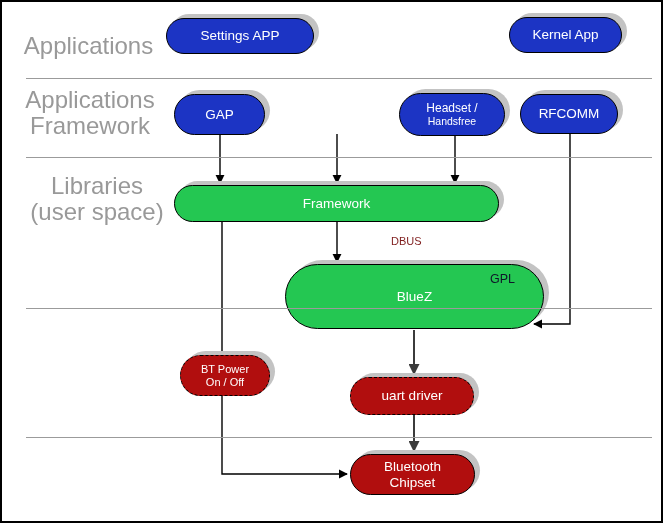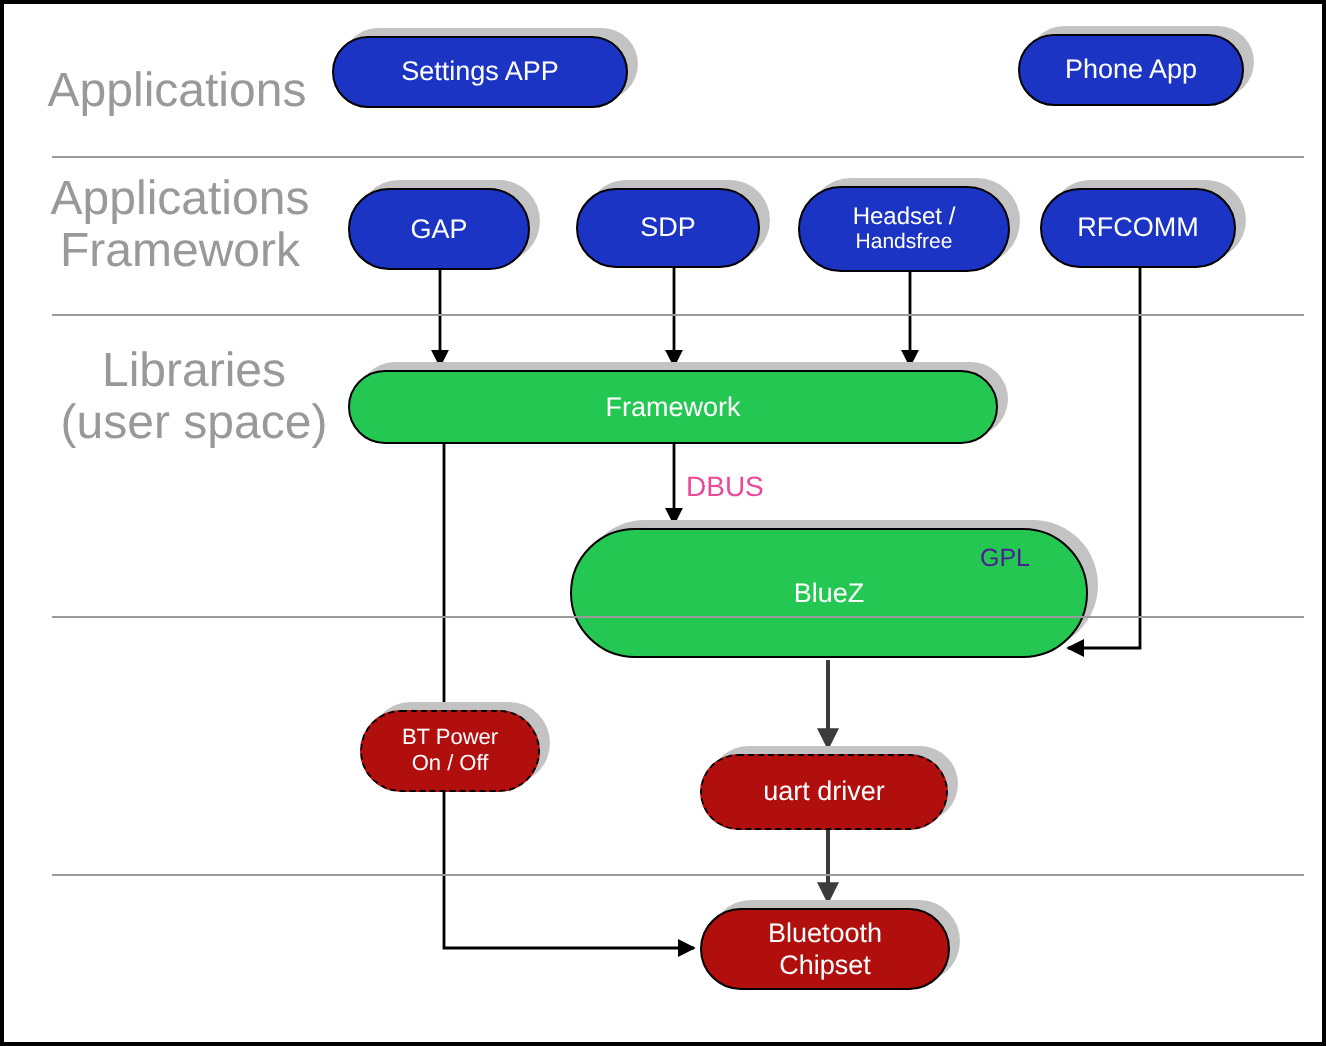--- a/index.html
+++ b/index.html
@@ -8,22 +8,22 @@
   .divider{position:absolute;left:24px;width:626px;height:1px;background:var(--divider);z-index:4;}
   .layer-label{position:absolute;color:var(--label);font-size:24px;line-height:26px;text-align:center;white-space:pre-line;z-index:1;}
   .pill{position:absolute;display:flex;flex-direction:column;align-items:center;justify-content:center;
         text-align:center;color:#fff;border:1.5px solid #000;border-radius:999px;
         box-shadow:5px -4px 0 var(--shadow);font-size:13.5px;line-height:1.18;
         z-index:3;box-sizing:border-box;white-space:pre-line;}
   .blue{background:var(--blue);}
   .green{background:var(--green);}
   .red{background:var(--red);}
   .dashed{border-style:dashed;}
-  .badge{position:absolute;right:28px;top:7px;color:#4c1d95;font-size:12.5px;}
-  .edge-label{position:absolute;color:#ec4899;font-size:14px;z-index:5;}
+  .badge{position:absolute;right:28px;top:7px;color:#0f172a;font-size:12.5px;}
+  .edge-label{position:absolute;color:#7f1d1d;font-size:11px;z-index:5;margin-left:48px;}
   .sublabel{font-size:10.5px;line-height:1.1;}
   .headset-main{font-size:12px;line-height:1.15;}
   .small-text{font-size:11px;}
 </style>
 </head>
 <body>
 
 <div class="canvas">
 
   <svg class="connectors" viewBox="0 0 663 523" xmlns="http://www.w3.org/2000/svg">
@@ -61,28 +61,25 @@
   <div class="layer-label" style="left:14px;top:31px;width:145px">Applications</div>
   <div class="layer-label" style="left:8px;top:85px;width:160px">Applications
 Framework</div>
   <div class="layer-label" style="left:14px;top:171px;width:162px">Libraries
 (user space)</div>
 
   <div class="pill blue" style="left:164px;top:16px;width:148px;height:36px">
     <span>Settings APP</span>
   </div>
   <div class="pill blue" style="left:507px;top:15px;width:113px;height:36px">
-    <span>Phone App</span>
+    <span>Kernel App</span>
   </div>
 
   <div class="pill blue" style="left:172px;top:92px;width:91px;height:41px">
     <span>GAP</span>
-  </div>
-  <div class="pill blue" style="left:286px;top:92px;width:92px;height:40px">
-    <span>SDP</span>
   </div>
   <div class="pill blue" style="left:397px;top:91px;width:106px;height:43px">
     <span class="headset-main">Headset /</span>
     <span class="sublabel">Handsfree</span>
   </div>
   <div class="pill blue" style="left:518px;top:92px;width:98px;height:40px">
     <span>RFCOMM</span>
   </div>
 
   <div class="pill green" style="left:172px;top:183px;width:325px;height:37px">

